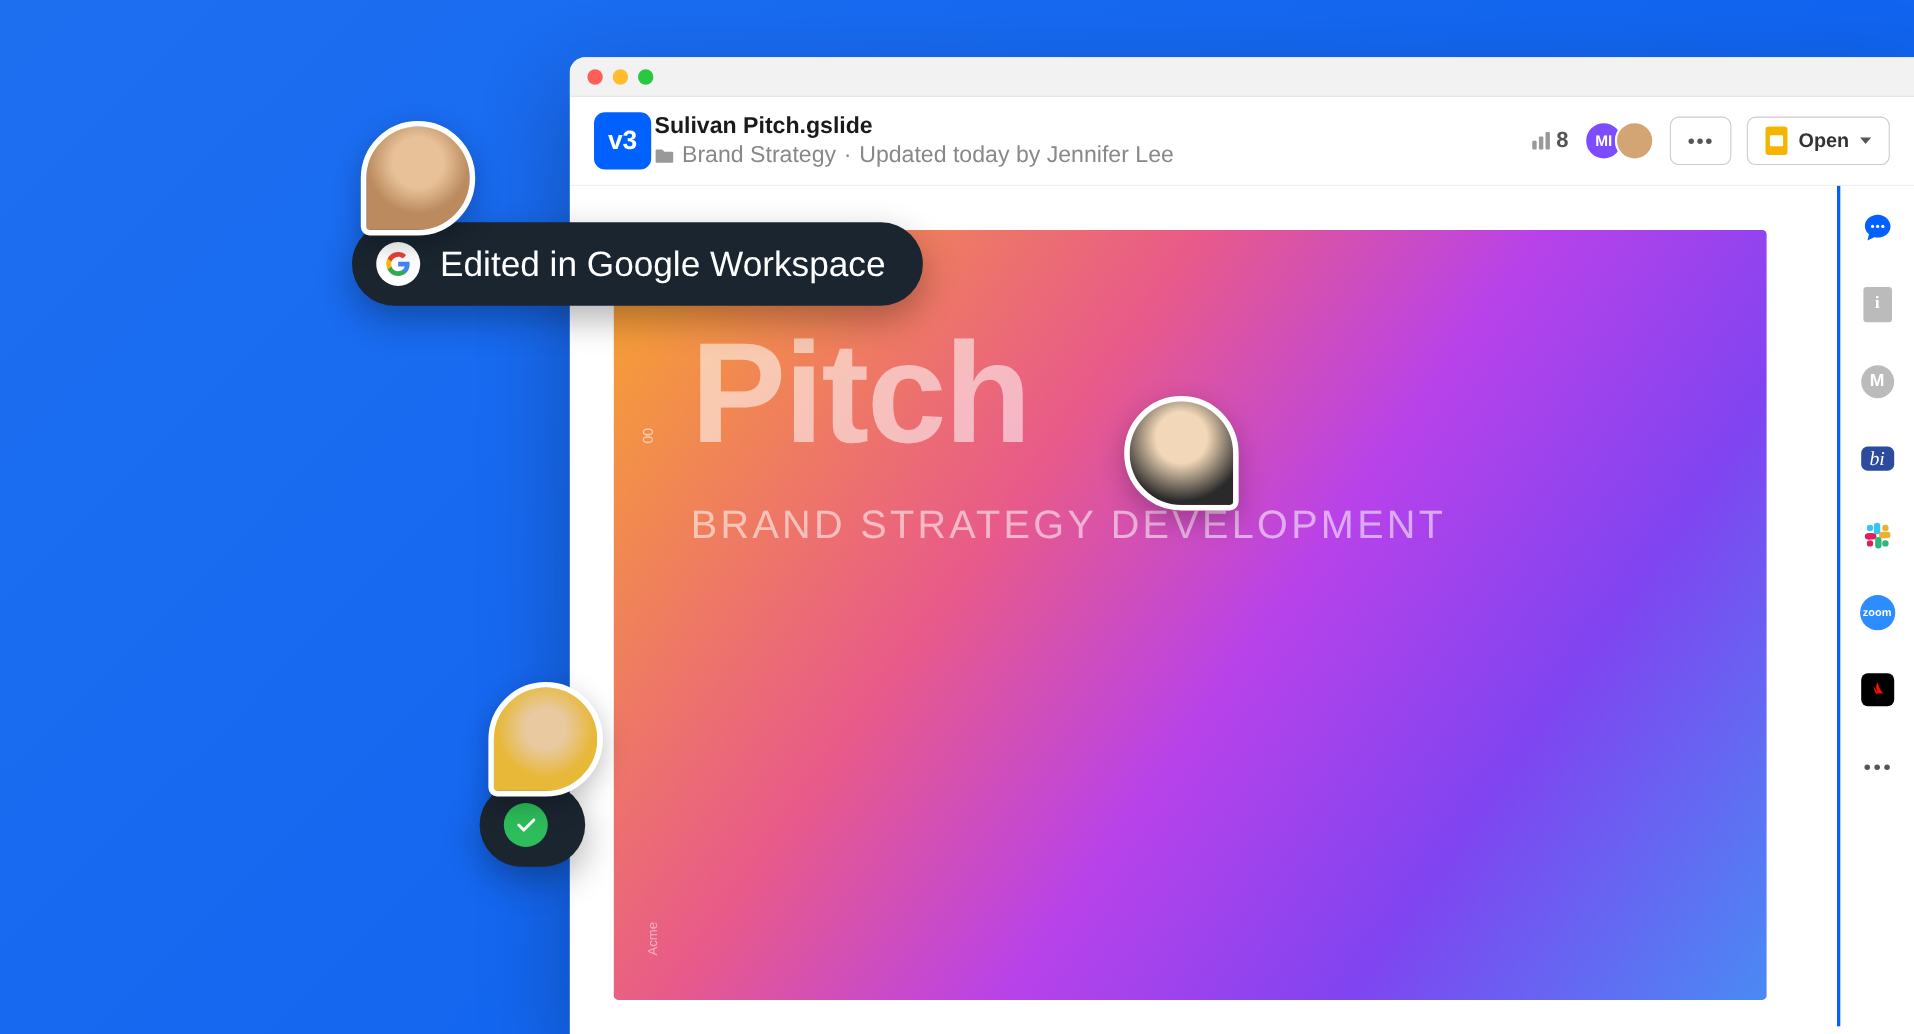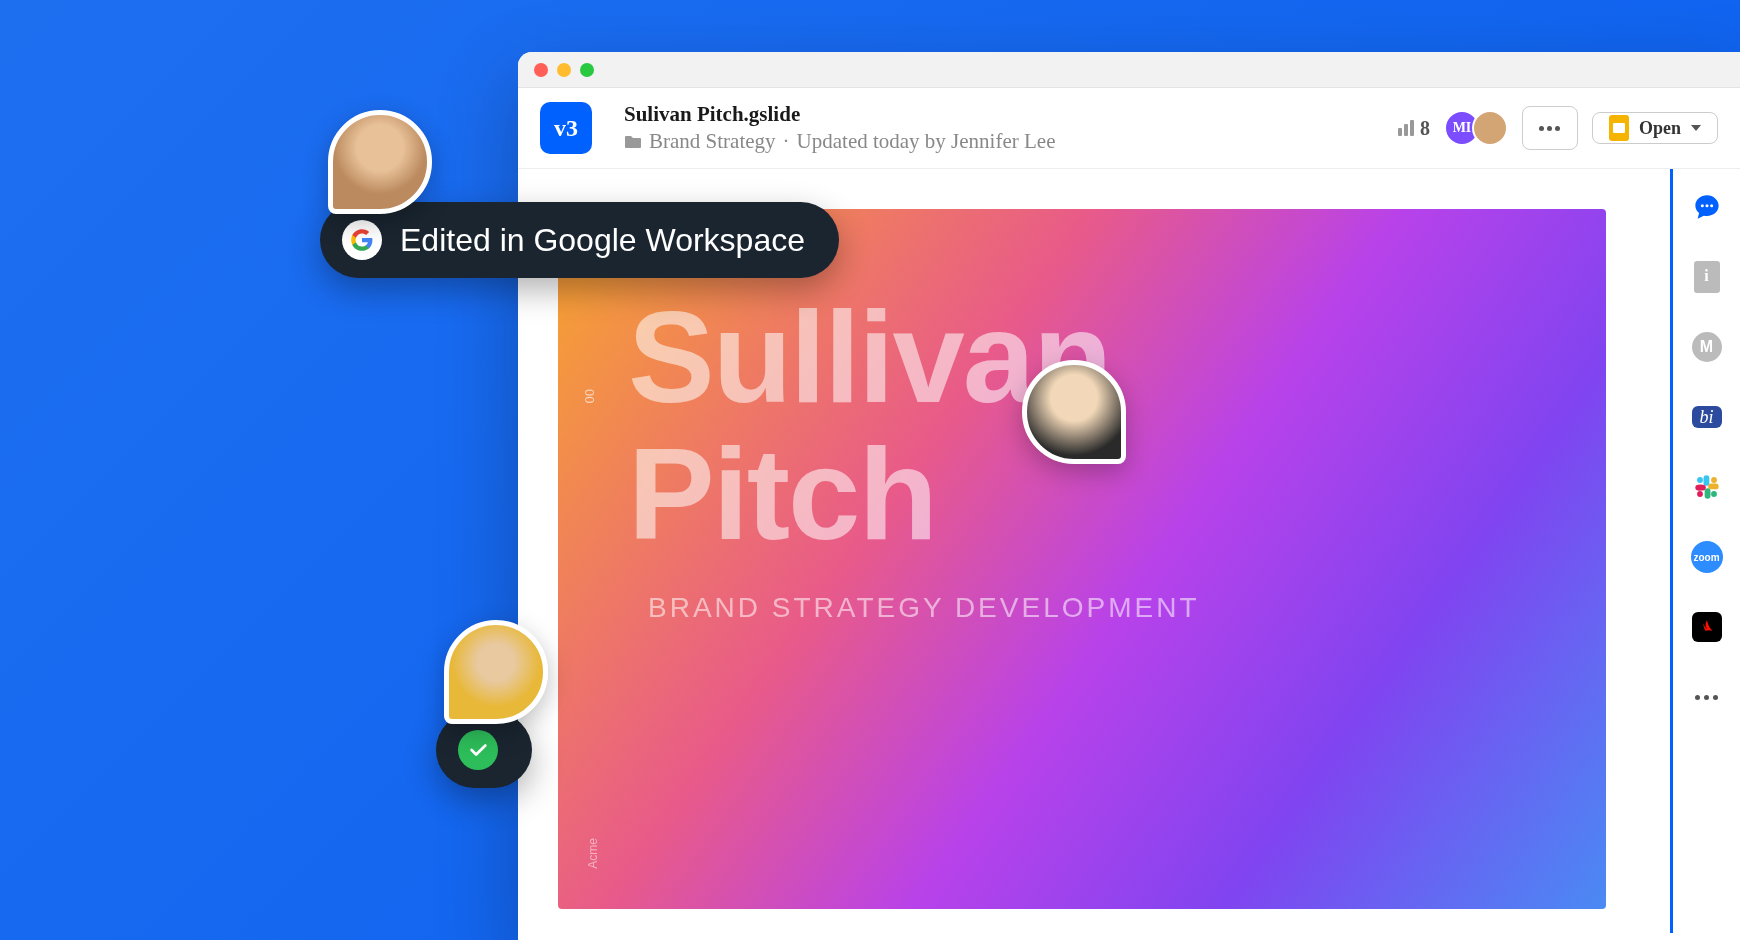--- a/index.html
+++ b/index.html
@@ -35,23 +35,22 @@
 }
 .dot { width: 14px; height: 14px; border-radius: 50%; }
 .dot-red { background: #ff5f57; }
 .dot-yellow { background: #febc2e; }
 .dot-green { background: #28c840; }
 
 .header {
   display: flex;
   align-items: center;
   padding: 14px 22px;
-  gap: 32px;
+  gap: 3px;
   border-bottom: 1px solid #eee;
-  font-family: Liberation Serif, serif;
 }
 .version-badge {
   width: 52px; height: 52px;
   background: #0061fe;
   border-radius: 10px;
   color: #fff;
   font-weight: 600;
   font-size: 24px;
   display: flex;
   align-items: center;
@@ -79,21 +78,21 @@
   border: 1px solid #ccc;
   border-radius: 8px;
   background: #fff;
   display: flex; align-items: center; justify-content: center;
   gap: 3px;
   cursor: pointer;
 }
 .more-btn span { width: 5px; height: 5px; border-radius: 50%; background: #555; }
 
 .open-btn {
-  height: 32px;
+  height: 44px;
   padding: 0 16px;
   border: 1px solid #ccc;
   border-radius: 8px;
   background: #fff;
   display: flex; align-items: center; gap: 10px;
   font-size: 18px; font-weight: 600; color: #333;
   cursor: pointer;
 }
 .slides-icon { width: 20px; height: 26px; background: #f4b400; border-radius: 3px; position: relative; }
 .slides-icon::after { content:''; position:absolute; top:8px; left:4px; right:4px; height:10px; background:#fff; border-radius:1px; }
@@ -121,25 +120,24 @@
 .slide-page { position: absolute; left: 24px; top: 180px; color: rgba(255,255,255,0.6); font-size: 13px; writing-mode: vertical-lr; }
 .slide-title {
   font-size: 130px;
   font-weight: 700;
   line-height: 1.05;
   color: rgba(255,255,255,0.55);
   letter-spacing: -2px;
 }
 .slide-sub {
   margin-top: 30px;
-  font-size: 28px;
+  font-size: 36px;
   letter-spacing: 3px;
   color: rgba(255,255,255,0.55);
   font-weight: 500;
-  margin-left: 20px;
 }
 .slide-footer { position: absolute; left: 28px; bottom: 40px; color: rgba(255,255,255,0.5); font-size: 12px; writing-mode: vertical-lr; transform: rotate(180deg); }
 
 .side-rail {
   width: 70px;
   border-left: 3px solid #0061fe;
   display: flex;
   flex-direction: column;
   align-items: center;
   padding-top: 20px;
@@ -249,21 +247,20 @@
         <div class="caret-down"></div>
       </div>
     </div>
   </div>
 
   <div class="content-area">
     <div class="canvas">
       <div class="slide">
         <div class="slide-page">00</div>
         <div class="slide-title">
-          <div>Sullivan</div>
           <div>Pitch</div>
         </div>
         <div class="slide-sub">BRAND STRATEGY DEVELOPMENT</div>
         <div class="slide-footer">Acme</div>
       </div>
     </div>
 
     <div class="side-rail">
       <div class="rail-item">
         <svg class="comment-icon" width="28" height="28" viewBox="0 0 24 24">

